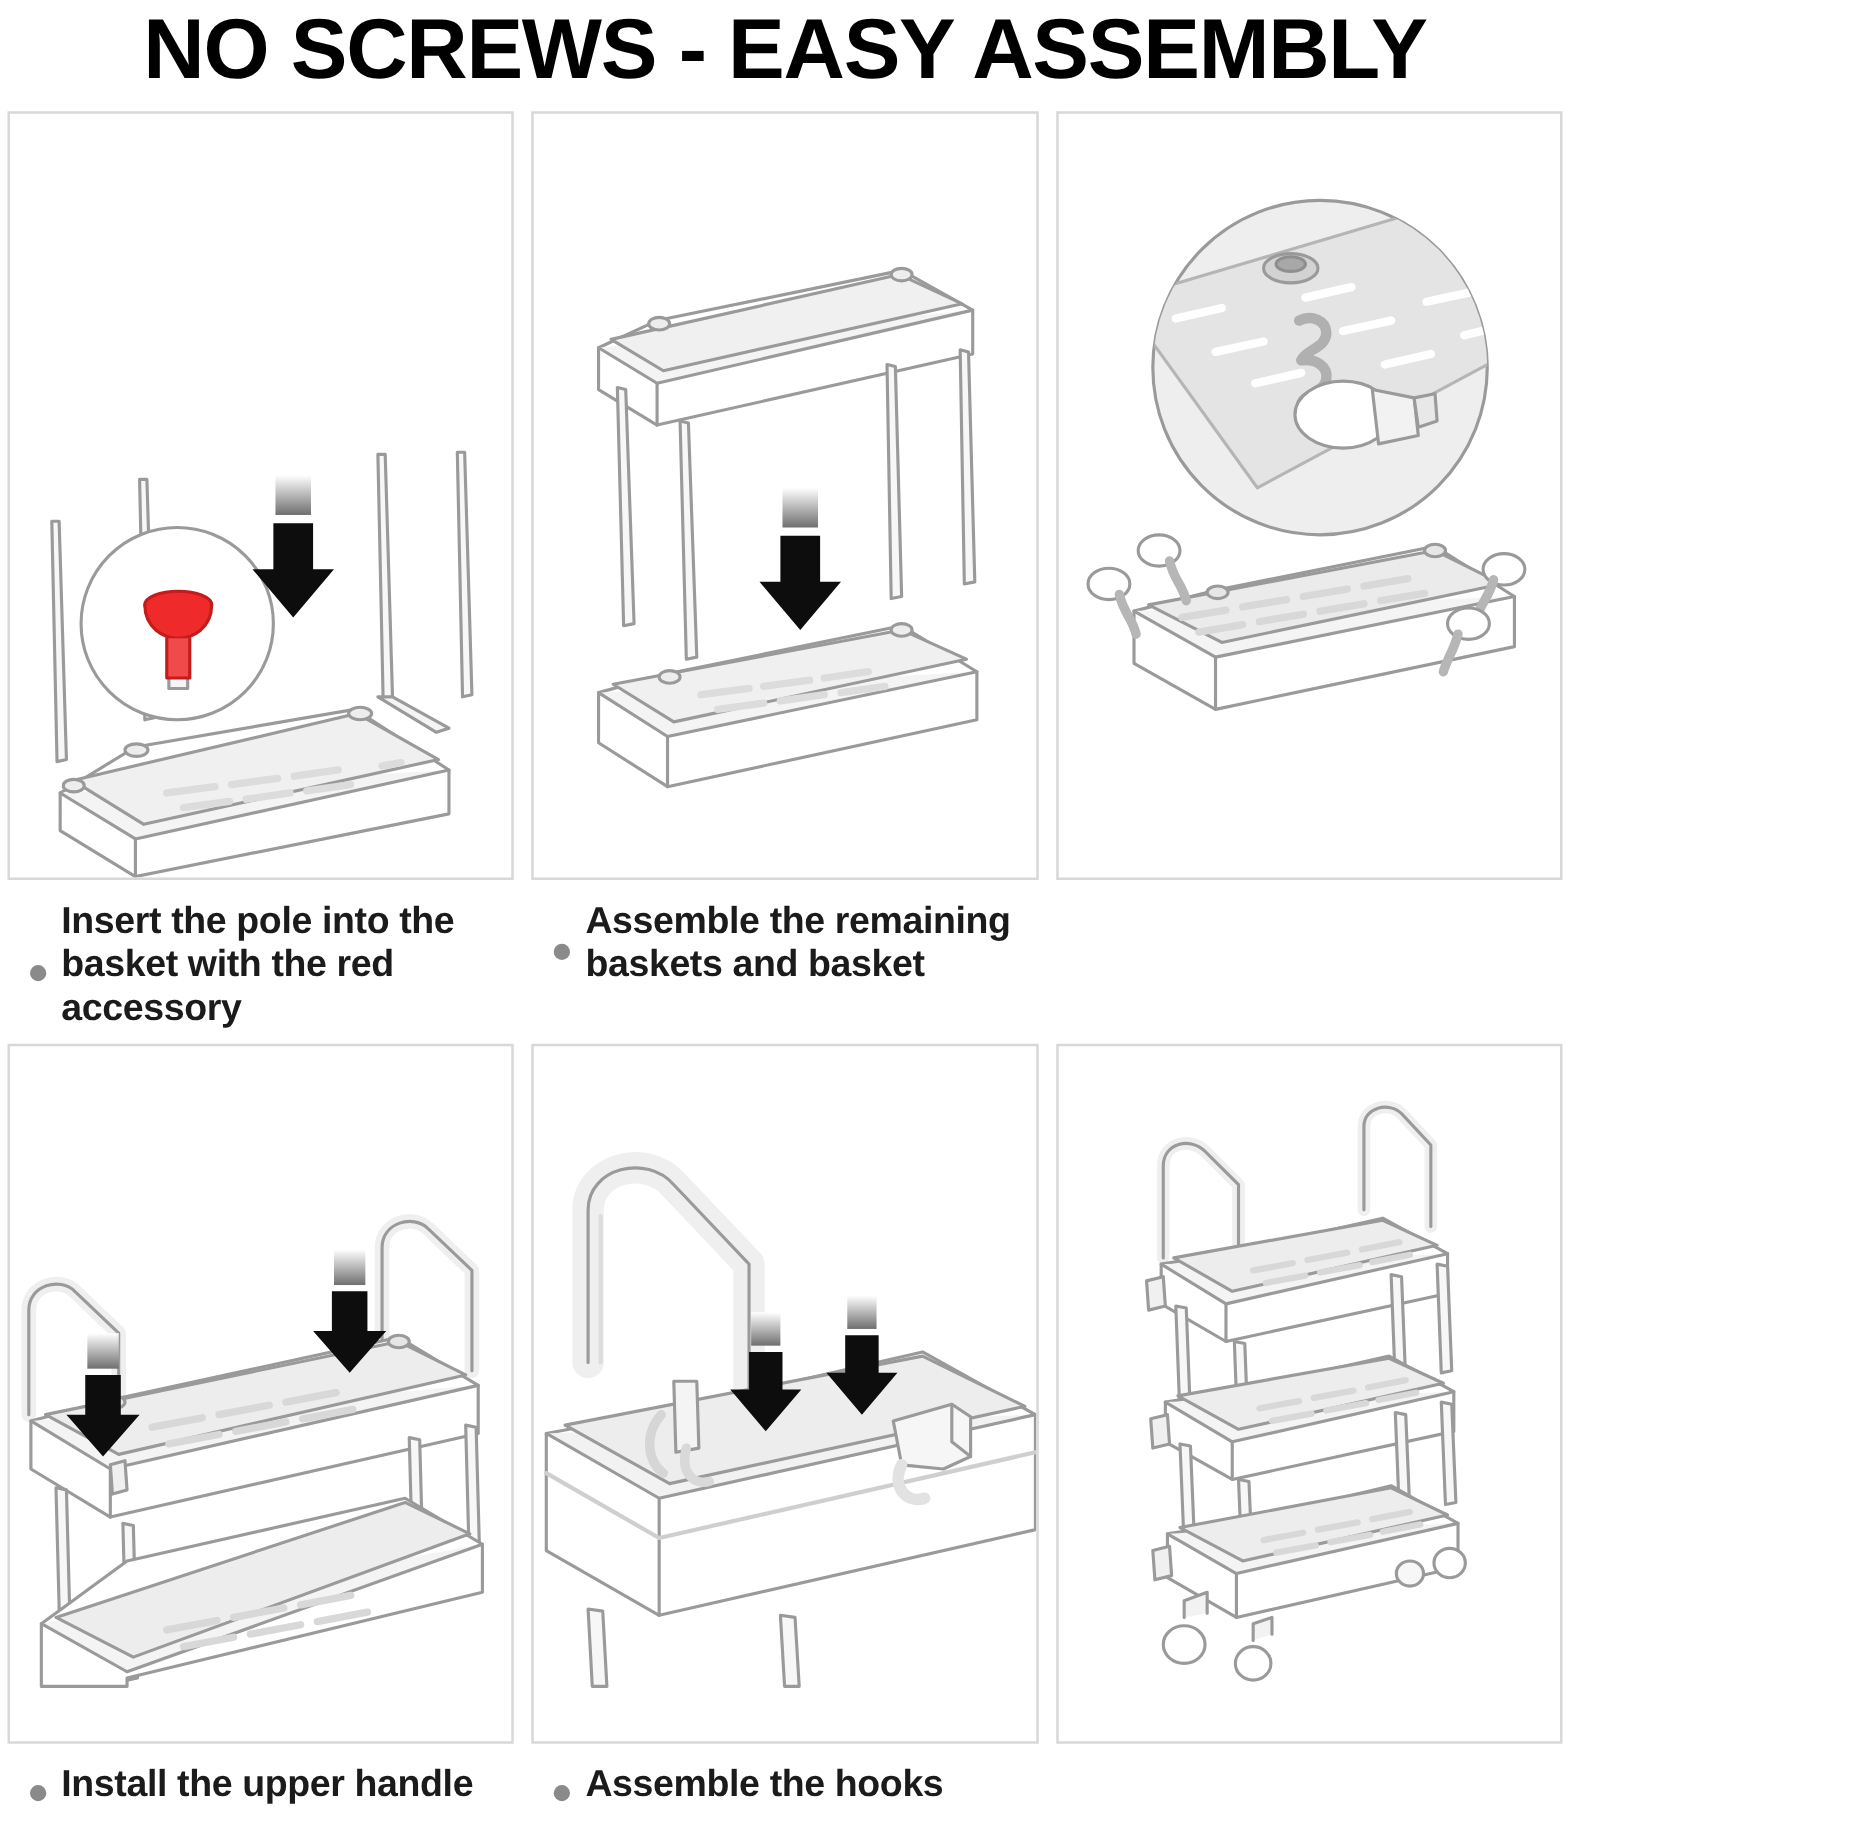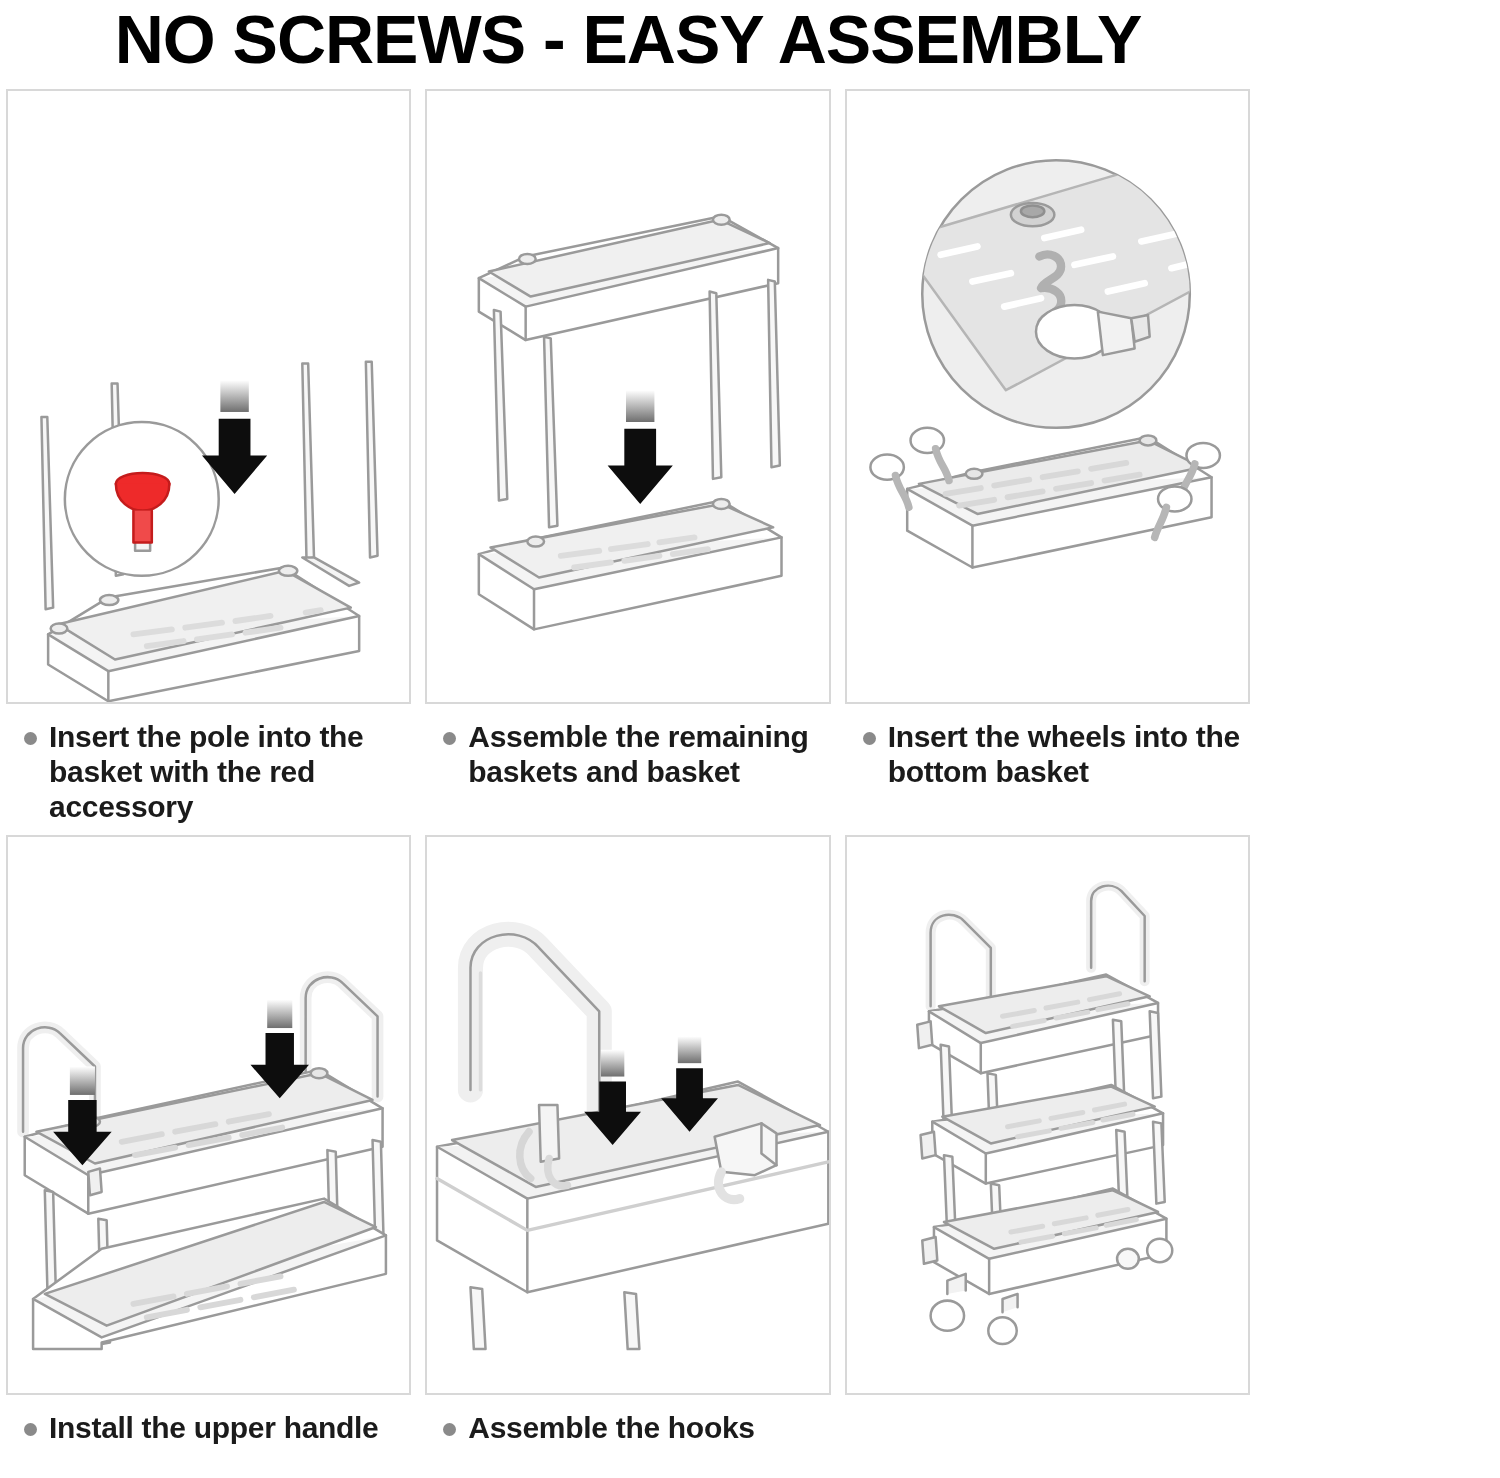--- a/index.html
+++ b/index.html
@@ -38,21 +38,21 @@
   .cell { display: flex; flex-direction: column; }
   .panel {
     position: relative;
     height: 615px;
     border: 2px solid #d8d8d8;
     background: #ffffff;
     overflow: hidden;
   }
   .caption {
     display: flex;
-    align-items: flex-start;
+    align-items: center;
     gap: 12px;
     padding: 16px 6px 0 18px;
     min-height: 78px;
   }
   .bullet {
     width: 13px; height: 13px;
     border-radius: 50%;
     background: #8a8a8a;
     flex: 0 0 auto;
     margin-top: 12px;
@@ -284,24 +284,20 @@
                 <path d="M416 388 C412 404 404 410 400 424" stroke-width="9" stroke="#b6b6b6" fill="none"></path>
               </g>
               <g>
                 <ellipse cx="392" cy="430" rx="20" ry="15" fill="#ffffff"></ellipse>
                 <path d="M382 440 C378 456 372 462 368 476" stroke-width="9" stroke="#b6b6b6" fill="none"></path>
               </g>
             </g>
           </svg>
         </div>
       </div>
-      <div class="caption">
-        <span class="bullet"></span>
-        <span class="caption-text">Insert the wheels into the bottom basket</span>
-      </div>
     </div>
 
     <div class="cell row2">
       <div class="panel">
         <div class="art">
           <svg viewBox="0 0 480 560" preserveAspectRatio="xMidYMid meet">
             <g fill="none" stroke="#9a9a9a" stroke-width="3" stroke-linejoin="round" stroke-linecap="round">
 
               <g>
                 <path d="M18 300 L18 200 C18 176 48 168 62 182 L104 222 L104 318" fill="none" stroke-width="14" stroke="#efefef"></path>

